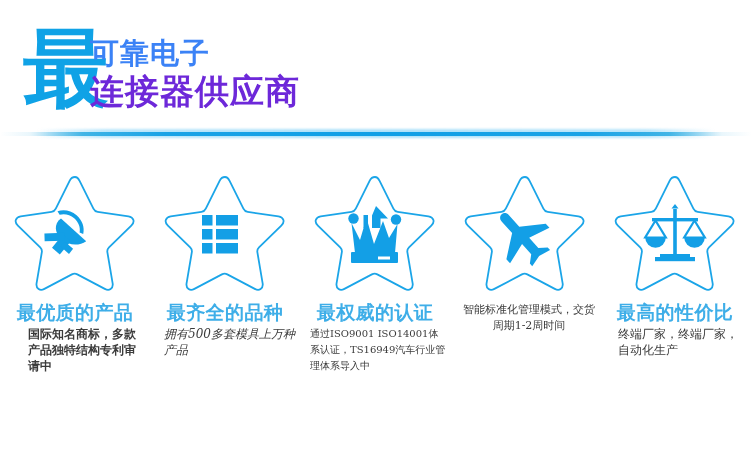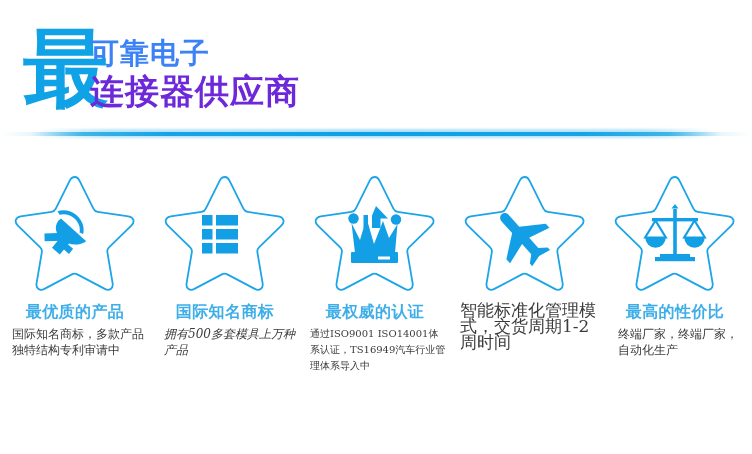--- a/index.html
+++ b/index.html
@@ -114,43 +114,43 @@
     width: 150px;
     position: relative;
   }
   .feature-star {
     width: 150px;
     height: 128px;
     display: block;
   }
   .feature-title {
     font-family: "DejaVu Sans", "Liberation Sans", sans-serif;
-    font-size: 16px;
+    font-size: 19px;
     line-height: 16px;
     font-weight: 700;
     color: #3eaee8;
     text-align: center;
     margin-top: 8px;
     letter-spacing: 0.4px;
   }
   .feature-desc {
     font-family: "DejaVu Serif", "Liberation Serif", serif;
     font-size: 12px;
     line-height: 16px;
     color: #3b3b3b;
     margin-top: 6px;
     padding: 0 8px 0 14px;
     text-align: left;
     letter-spacing: 0;
     word-break: break-all;
   }
-  .feature:nth-child(1) .feature-desc { padding-left: 12px; padding-right: 6px; }
+  .feature:nth-child(1) .feature-desc { padding-left: 28px; padding-right: 6px; font-weight: bold; }
   .feature:nth-child(2) .feature-desc { padding-left: 14px; padding-right: 4px; font-style: italic; }
   .feature:nth-child(3) .feature-desc { padding-left: 10px; padding-right: 2px; font-size: 10px; }
-  .feature:nth-child(4) .feature-desc { padding-left: 10px; padding-right: 2px; font-size: 17px; }
+  .feature:nth-child(4) .feature-desc { padding-left: 10px; padding-right: 2px; font-size: 11px; text-align: center; }
   .feature:nth-child(5) .feature-desc { padding-left: 18px; padding-right: 6px; }
 </style>
 </head>
 <body>
 
 <div id="headline">
   <div class="big-char">最</div>
   <div class="headline-lines">
     <div class="line-top">可靠电子</div>
     <div class="line-bottom">连接器供应商</div>
@@ -199,21 +199,21 @@
                L69.6 12.8 C70.7 10.6 72.2 9 75 9 Z" fill="none" stroke="#1ba5e8" stroke-width="1.8" stroke-linejoin="round"></path>
       <g fill="#139fe6">
         <rect x="52" y="47" width="10.5" height="10.5"></rect>
         <rect x="66" y="47" width="22" height="10.5"></rect>
         <rect x="52" y="61" width="10.5" height="10.5"></rect>
         <rect x="66" y="61" width="22" height="10.5"></rect>
         <rect x="52" y="75" width="10.5" height="10.5"></rect>
         <rect x="66" y="75" width="22" height="10.5"></rect>
       </g>
     </svg>
-    <div class="feature-title">国际知名商标</div>
+    <div class="feature-title">最齐全的品种</div>
     <div class="feature-desc">拥有500多套模具上万种产品</div>
   </div>
 
   <div class="feature">
     <svg class="feature-star" viewBox="0 0 150 128">
       <path d="M75 9 C77 9 78.5 10.6 79.6 12.8 L93.4 40.7 C94.3 42.6 95.6 43.6 97.7 43.9 L128.5 48.4
                C131.1 48.8 132.8 50.1 133.4 52 C134 54 133.1 55.8 131.3 57.6 L109 79.3
                C107.5 80.8 107 82.3 107.4 84.4 L112.6 115.1 C113.1 117.8 112.3 119.8 110.6 121
                C109 122.2 107 122.1 104.8 120.9 L77.3 106.4 C75.4 105.4 73.8 105.4 71.9 106.4
                L44.4 120.9 C42.2 122.1 40.2 122.2 38.6 121 C36.9 119.8 36.1 117.8 36.6 115.1

